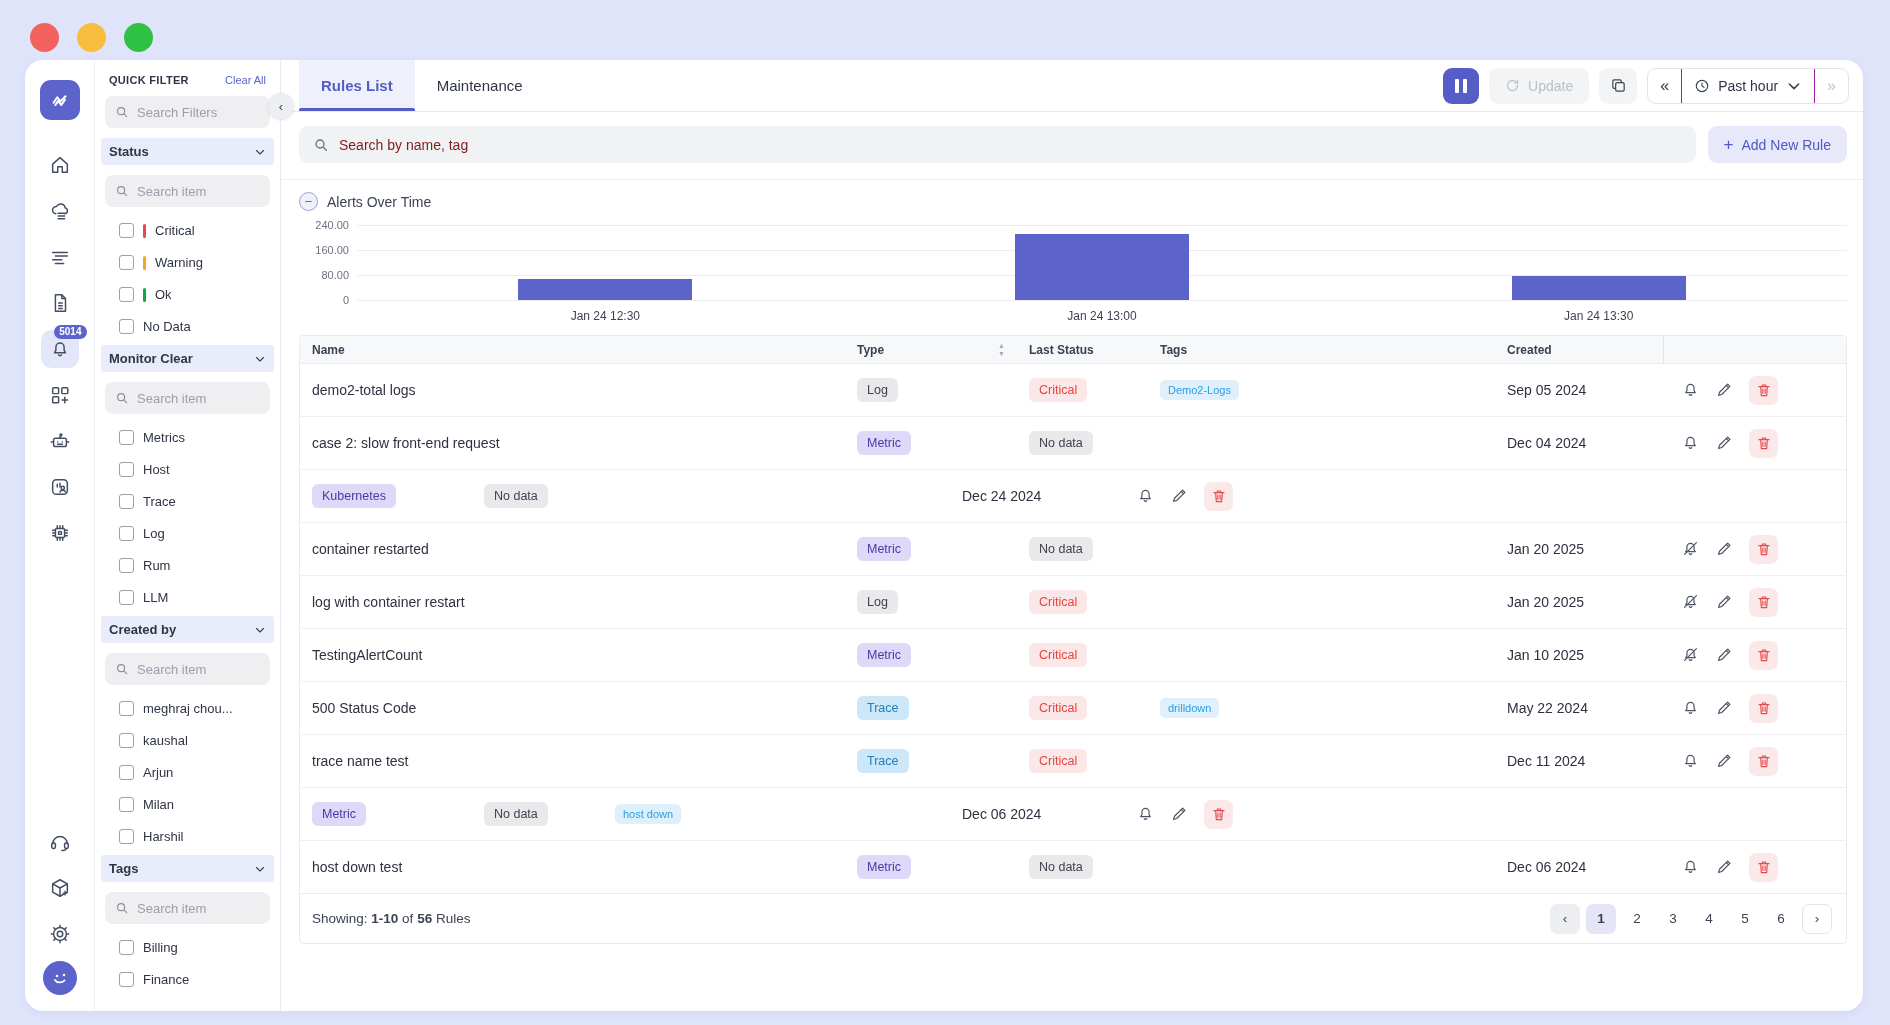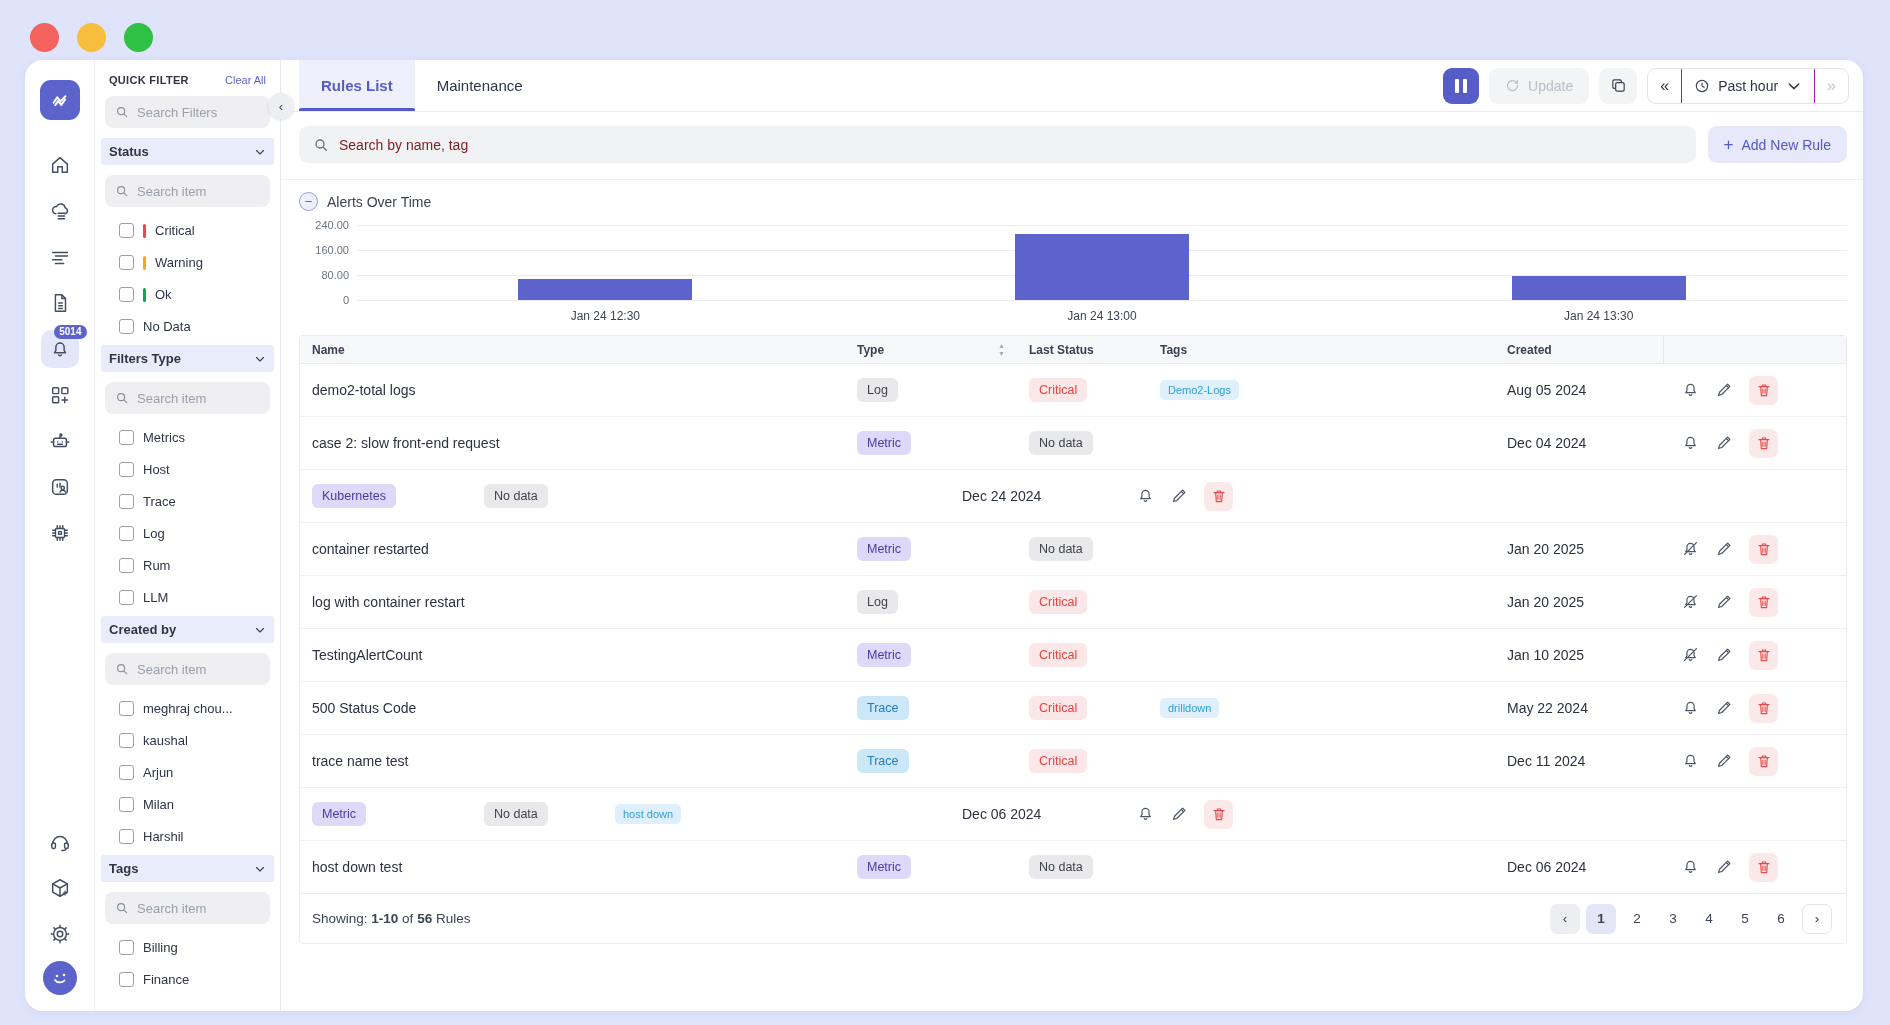--- a/index.html
+++ b/index.html
@@ -268,21 +268,21 @@
         <div class="fitem">
           <div class="cbox"></div>
           <div class="statbar" style="background: rgb(23, 163, 74);"></div>
           <span class="lbl">Ok</span>
         </div>
         <div class="fitem">
           <div class="cbox"></div>
           <span class="lbl">No Data</span>
         </div>
         <div class="fsec-head">
-          <div class="fsec-label">Filters Type</div>
+          <div class="fsec-label">Monitor Clear</div>
           <svg viewBox="0 0 24 24" fill="none" stroke="currentColor" stroke-width="2.2" stroke-linecap="round" stroke-linejoin="round">
             <path d="M5 9l7 7 7-7"></path>
           </svg>
         </div>
         <div class="search-box">
           <svg viewBox="0 0 24 24" fill="none" stroke="currentColor" stroke-width="2" stroke-linecap="round">
             <circle cx="10.5" cy="10.5" r="6"></circle>
             <path d="M15.5 15.5L20 20"></path>
           </svg>
           <span class="ph">Search item</span>
@@ -482,21 +482,21 @@
           <div class="tc c-actions"></div>
         </div>
       <div id="tbody">
           <div class="trow tbody-row">
             <div class="tc c-name">demo2-total logs</div>
             <div class="tc c-type">
               <span class="pill" style="background: rgb(233, 233, 235); color: rgb(63, 67, 80);">Log</span>
             </div>
             <div class="tc c-status"><span class="pill" style="background: rgb(251, 231, 231); color: rgb(229, 69, 63);">Critical</span></div>
             <div class="tc c-tags"><span class="tagpill" style="background: rgb(223, 240, 252); color: rgb(43, 159, 224);">Demo2-Logs</span></div>
-            <div class="tc c-created">Aug 05 2024</div>
+            <div class="tc c-created">Sep 05 2024</div>
             <div class="tc c-actions">
               <div class="act"><svg viewBox="0 0 24 24" fill="none" stroke="currentColor" stroke-width="1.5" stroke-linecap="round" stroke-linejoin="round">
                   <path d="M18 16H6l1.5-2.5V10a4.5 4.5 0 0 1 9 0v3.5L18 16z"></path>
                   <path d="M10.4 18.5a1.9 1.9 0 0 0 3.2 0"></path>
                 </svg></div>
               <div class="act"><svg viewBox="0 0 24 24" fill="none" stroke="currentColor" stroke-width="1.5" stroke-linecap="round" stroke-linejoin="round">
                   <path d="M4.5 19.5l1.2-4L16 5.2l2.8 2.8L8.5 18.3l-4 1.2z"></path>
                   <path d="M14.3 6.9l2.8 2.8"></path>
                 </svg></div>
               <div class="act trash">

